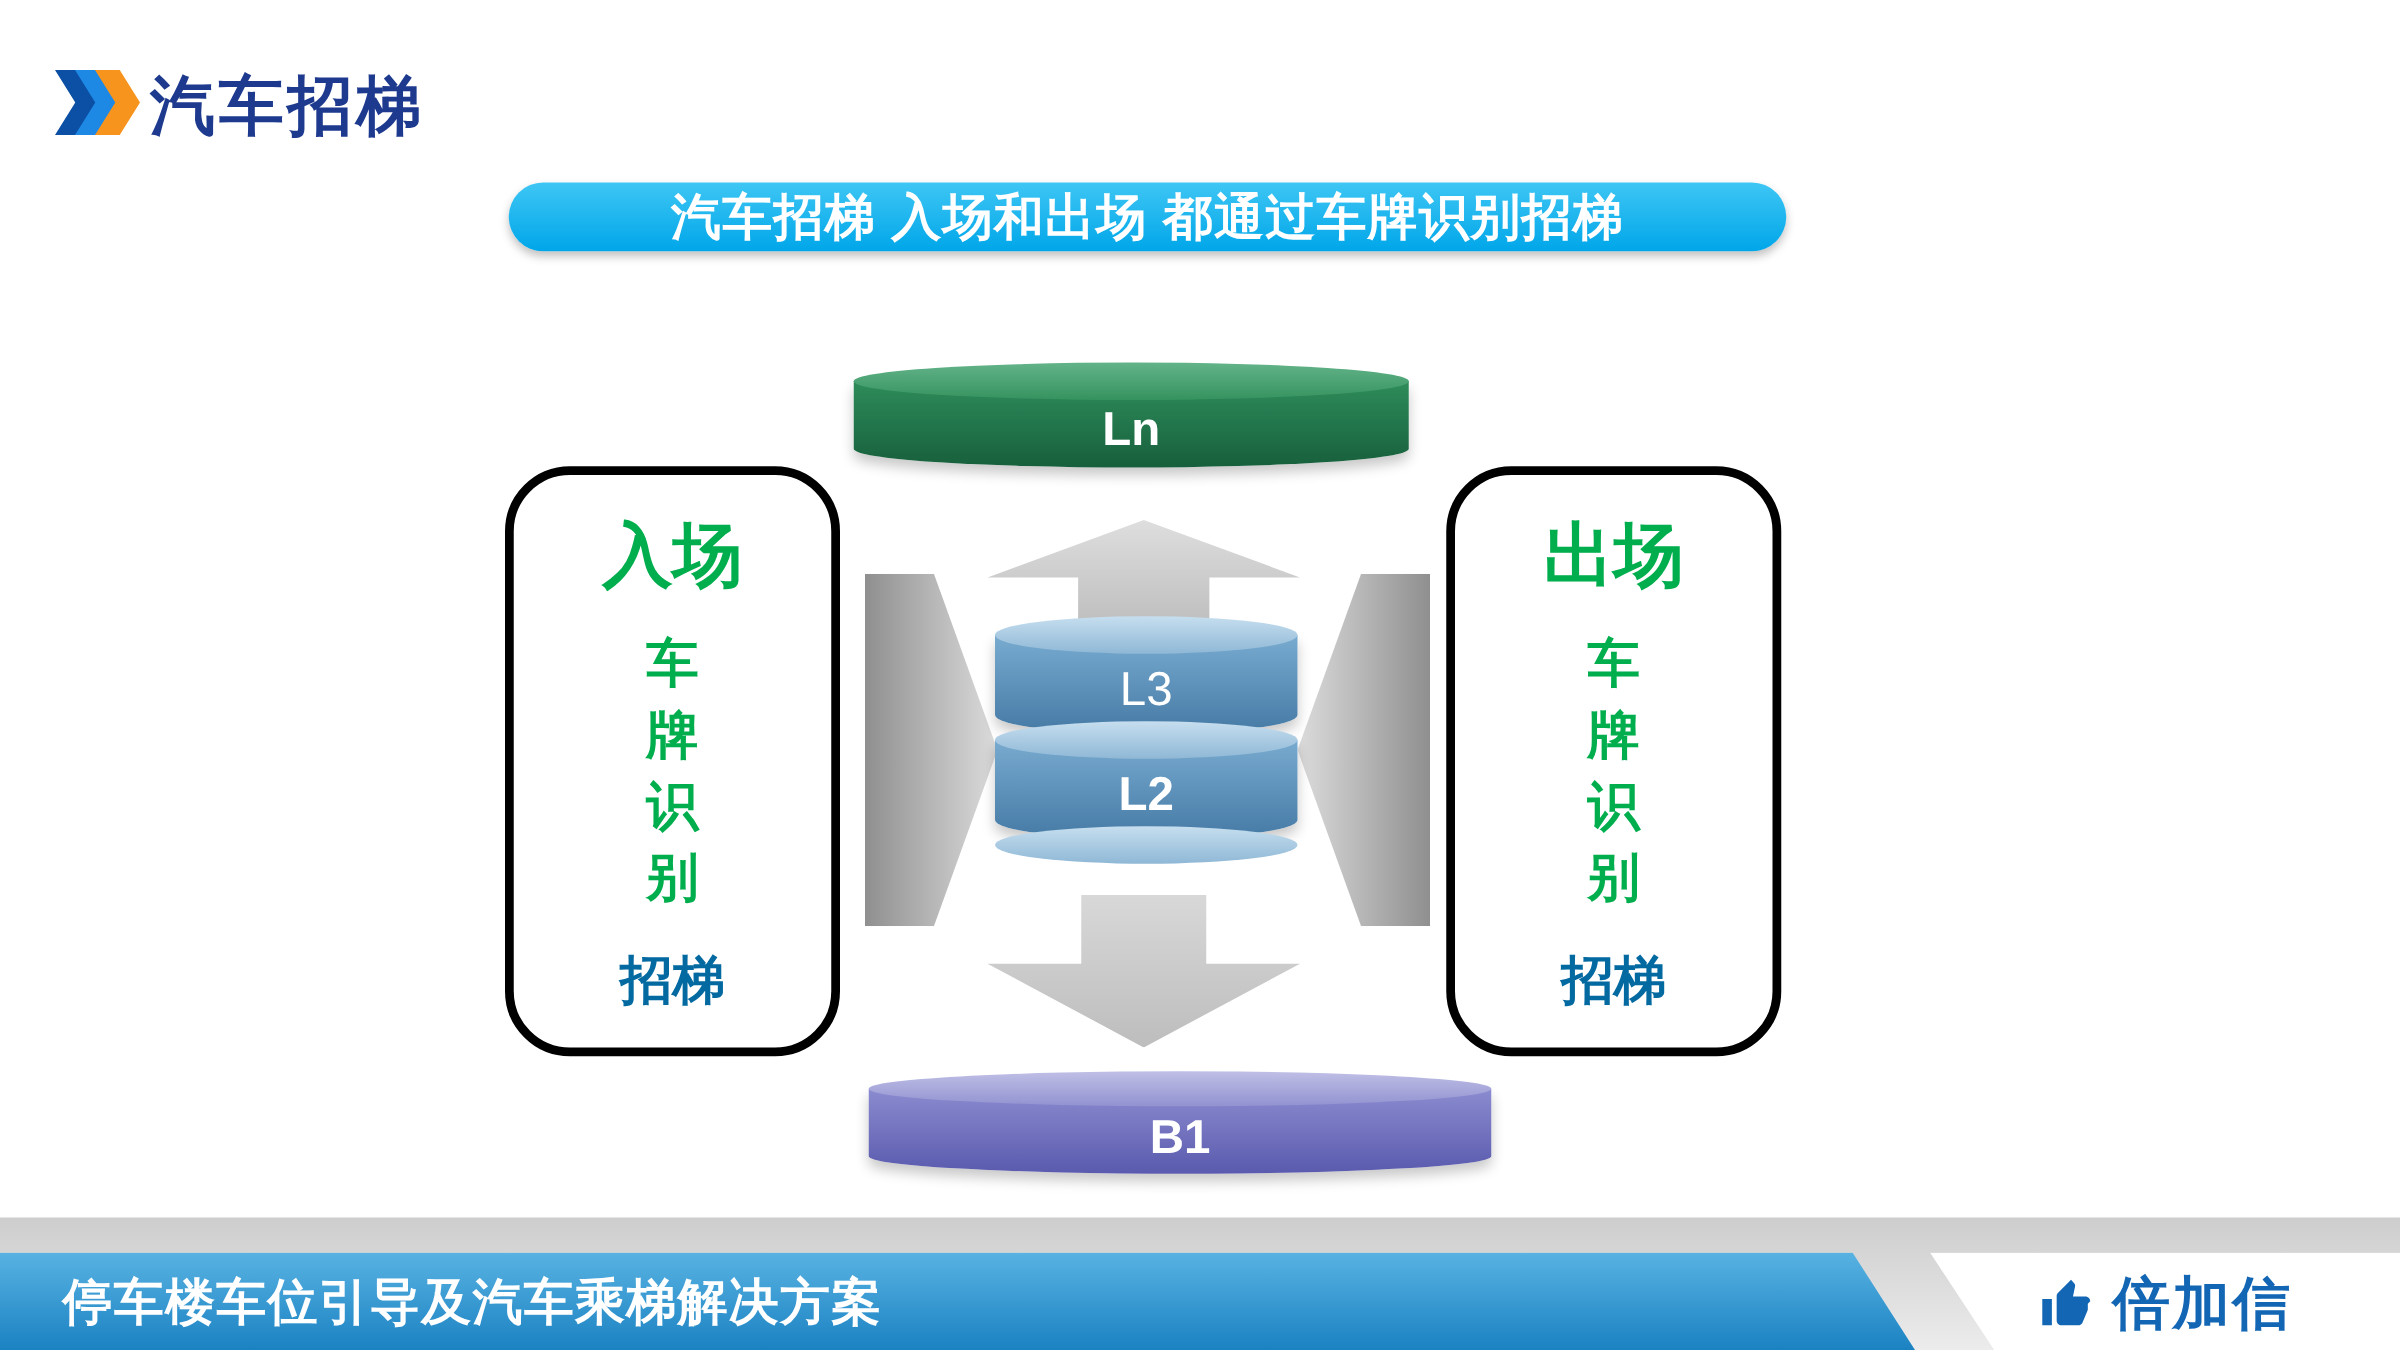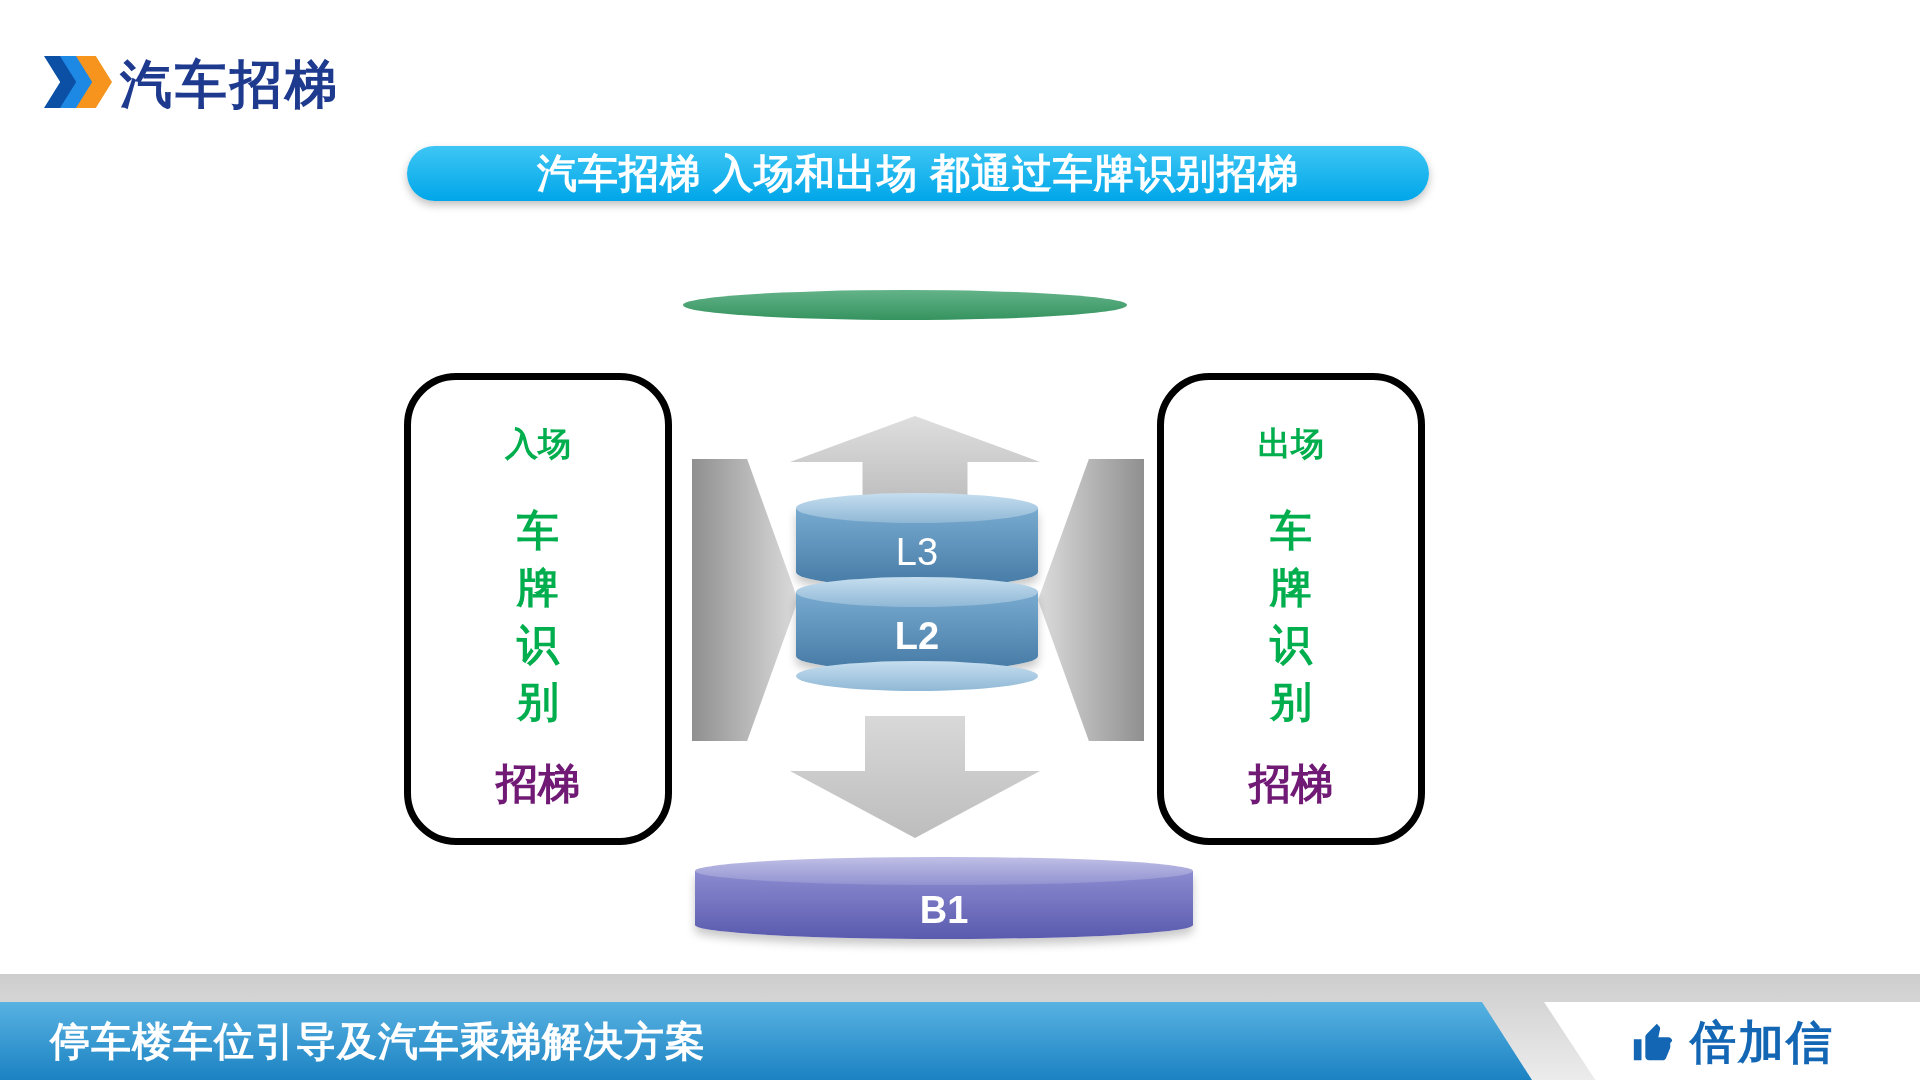--- a/index.html
+++ b/index.html
@@ -61,23 +61,23 @@
   .cyl-b1{left:695px;top:857px;width:498px;height:82px;}
   .cyl-b1 .cyl-top{height:28px;background:linear-gradient(to bottom,#BFBFE6,#9292D1);}
   .cyl-b1 .cyl-body{top:14px;height:68px;border-radius:0 0 50% 50%/0 0 14px 14px;
     background:linear-gradient(to bottom,#8B8BD0,#5A5AAE);}
   
   .side-box{position:absolute;top:373px;width:268px;height:472px;background:#ffffff;
     border:7px solid #000000;border-radius:52px;box-sizing:border-box;
     display:flex;flex-direction:column;align-items:center;padding-top:42px;}
   .left-box{left:404px;}
   .right-box{left:1157px;}
-  .box-head{font-size:33px;font-weight:bold;color:#00AE4D;margin-bottom:36px;line-height:44px;}
+  .box-head{font-size:56px;font-weight:bold;color:#00AE4D;margin-bottom:36px;line-height:44px;}
   .vchar{font-size:42px;font-weight:bold;color:#00AE4D;line-height:57px;}
-  .box-tail{font-size:42px;font-weight:bold;color:#701a75;margin-top:32px;line-height:44px;}
+  .box-tail{font-size:42px;font-weight:bold;color:#0369a1;margin-top:32px;line-height:44px;}
   
   .footer-band{position:absolute;left:0;top:974px;width:1920px;height:106px;
     background:linear-gradient(to bottom,#CDCDCD,#ECECEC);}
   .footer-blue{position:absolute;left:0;top:1002px;width:1532px;height:78px;
     background:linear-gradient(to bottom,#58B2E2,#1B82C2);
     clip-path:polygon(0 0,calc(100% - 50px) 0,100% 100%,0 100%);
     display:flex;align-items:center;padding-left:50px;box-sizing:border-box;}
   .footer-blue span{color:#ffffff;font-size:40px;font-weight:bold;letter-spacing:1px;}
   .footer-right{position:absolute;right:0;top:1002px;width:376px;height:82px;background:#ffffff;
     clip-path:polygon(0 0,100% 0,100% 100%,54px 100%);
@@ -100,20 +100,23 @@
   <div class="banner">
     <span>汽车招梯 入场和出场 都通过车牌识别招梯</span>
   </div>
 
   <div class="arrow arrow-up"></div>
   <div class="arrow arrow-down"></div>
   <div class="arrow arrow-left"></div>
   <div class="arrow arrow-right"></div>
 
   <div class="cyl cyl-ln">
+    <div class="cyl-body">
+      <span class="cyl-label">Ln</span>
+    </div>
     <div class="cyl-top"></div>
   </div>
 
   <div class="cyl cyl-l cyl-l3">
     <div class="cyl-body">
       <span class="cyl-label regular">L3</span>
     </div>
     <div class="cyl-top"></div>
   </div>
   <div class="cyl cyl-l cyl-l2">

